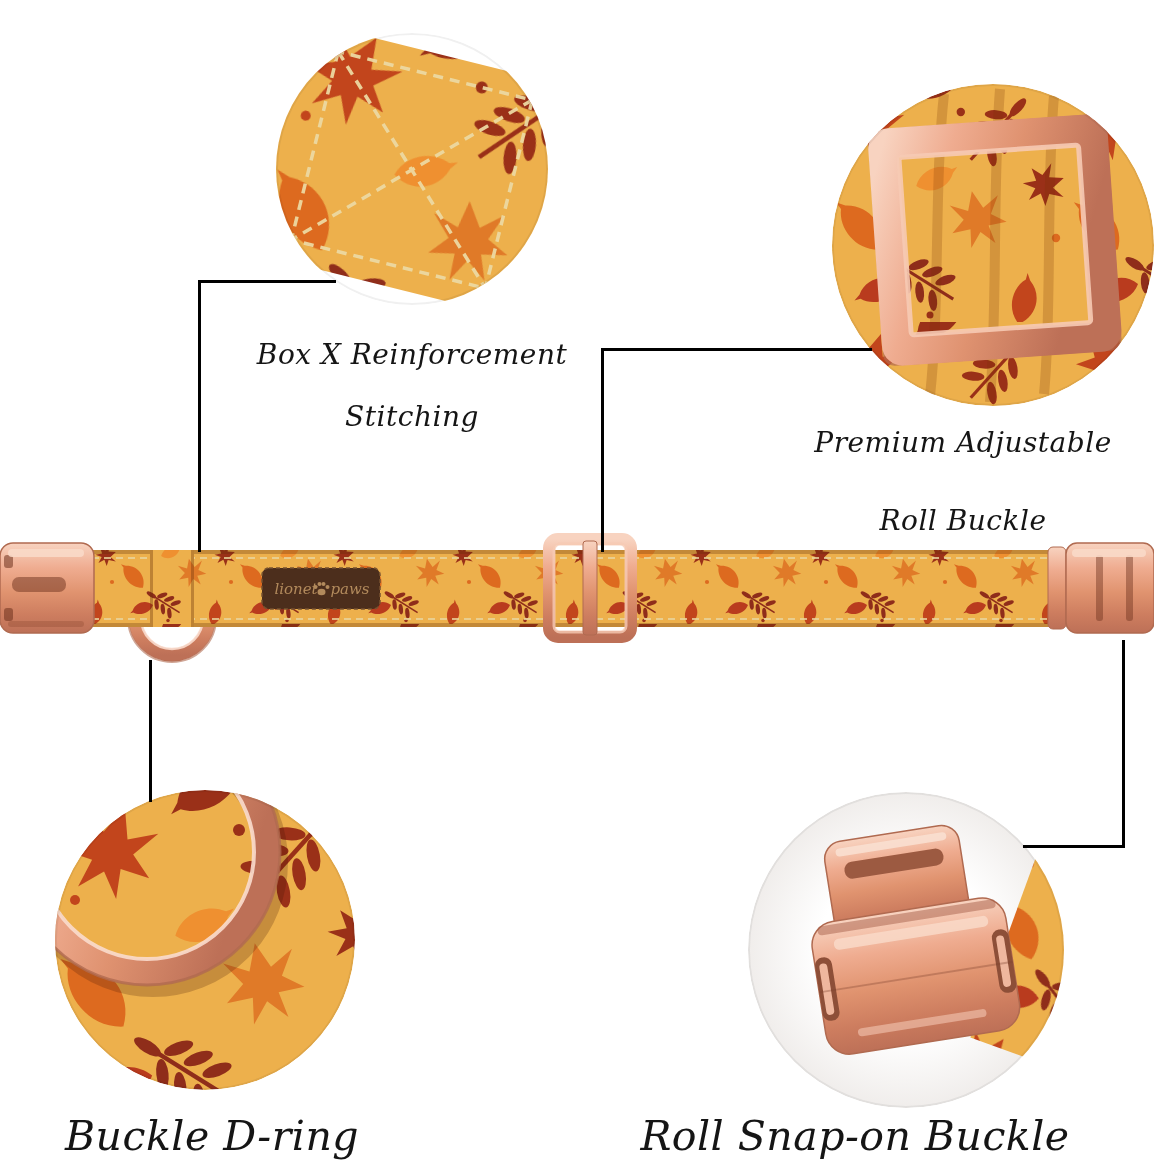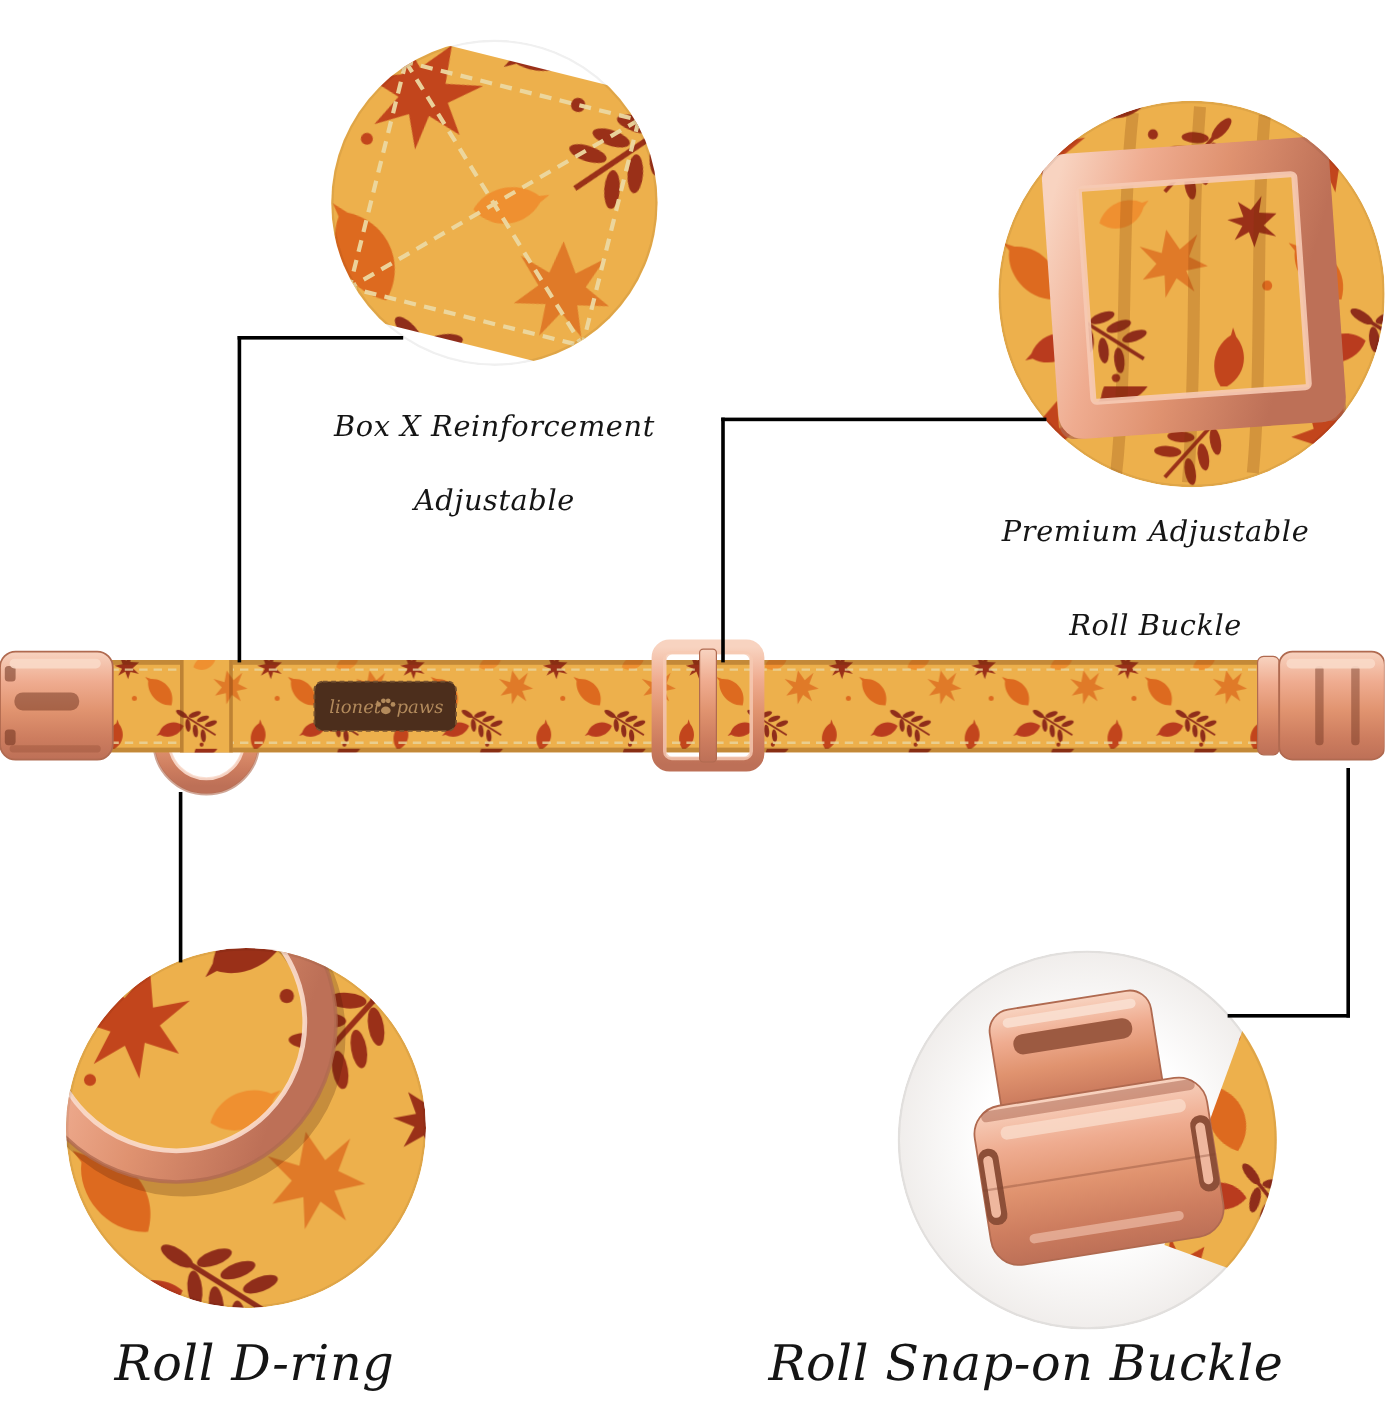--- a/index.html
+++ b/index.html
@@ -10,21 +10,21 @@
   }
   .callout{position:absolute;border-radius:50%;}
   .callout svg{display:block;}
   .cline{position:absolute;background:#000000;}
   .label{
     position:absolute;transform:translateX(-50%);
     font-style:italic;color:#151515;text-align:center;white-space:nowrap;
     letter-spacing:0.5px;
   }
   .label .line{display:block;}
-  .label-2line{font-size:24px;line-height:62px;}
+  .label-2line{font-size:28px;line-height:62px;}
   .label-1line{font-size:41px;line-height:48px;}
 </style>
 </head>
 <body>
 
 <svg aria-hidden="true" style="position:absolute;width:0;height:0">
   <defs>
     <path id="leaf" d="M-6 2 L0 -2 C 10 -16, 30 -16, 40 -2 C 30 12, 10 12, 0 2 Z"></path>
     <path id="maple" d="M0 -18 L5 -6 L16 -12 L9 -1 L18 6 L6 6 L8 18 L0 9 L-8 18 L-6 6 L-18 6 L-9 -1 L-16 -12 L-5 -6 Z"></path>
     <g id="branch">
@@ -247,26 +247,26 @@
   <div class="cline" style="left:198px;top:280px;width:138px;height:3px"></div>
   <div class="cline" style="left:198px;top:280px;width:3px;height:272px"></div>
   <div class="cline" style="left:601px;top:348px;width:271px;height:3px"></div>
   <div class="cline" style="left:601px;top:348px;width:3px;height:204px"></div>
   <div class="cline" style="left:149px;top:660px;width:3px;height:142px"></div>
   <div class="cline" style="left:1122px;top:640px;width:3px;height:208px"></div>
   <div class="cline" style="left:1023px;top:845px;width:102px;height:3px"></div>
 
   <div class="label label-2line" style="left:412px;top:324px">
     <span class="line">Box X Reinforcement</span>
-    <span class="line">Adjustable</span>
+    <span class="line">Stitching</span>
   </div>
   <div class="label label-2line" style="left:963px;top:404px;line-height:78px">
     <span class="line">Premium Adjustable</span>
     <span class="line">Roll Buckle</span>
   </div>
   <div class="label label-1line" style="left:212px;top:1112px">
-    <span class="line">Roll D-ring</span>
+    <span class="line">Buckle D-ring</span>
   </div>
   <div class="label label-1line" style="left:855px;top:1112px">
     <span class="line">Roll Snap-on Buckle</span>
   </div>
 
 </div>
 
 </body></html>

